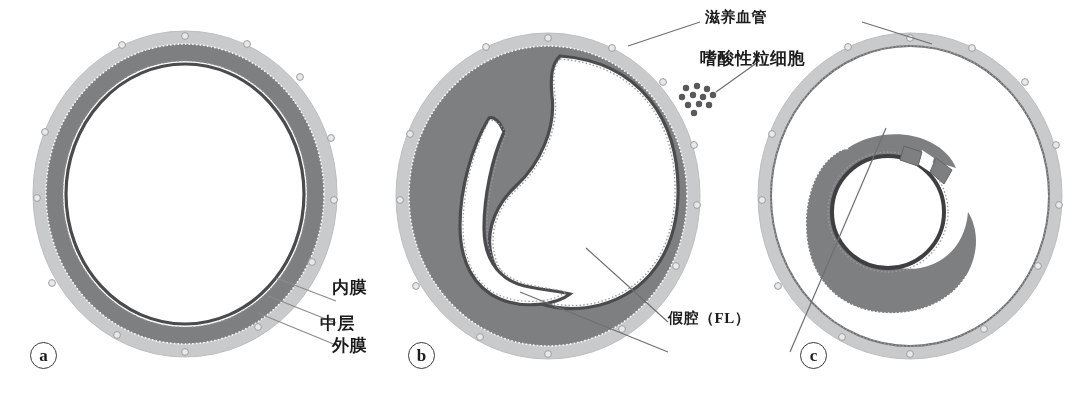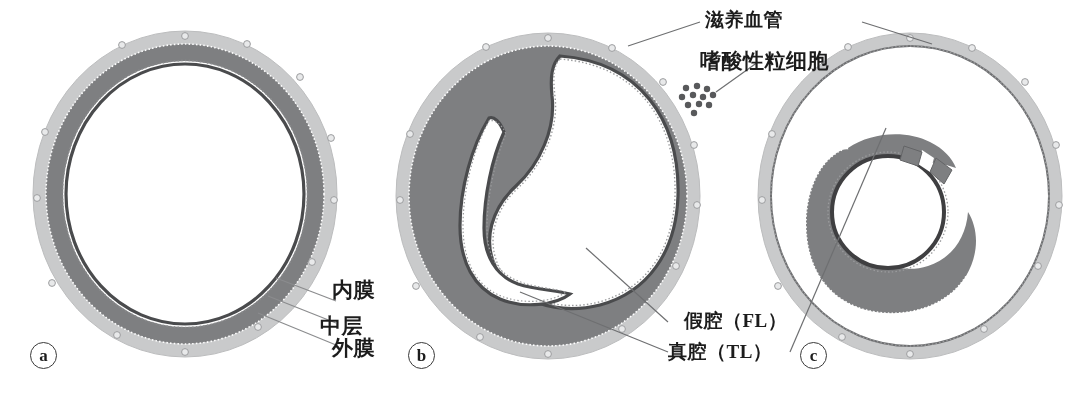--- a/index.html
+++ b/index.html
@@ -28,22 +28,22 @@
   }
   .cn-label {
     position: absolute;
     font-family: "Liberation Serif", "DejaVu Serif", serif;
     font-weight: bold;
     color: #1c1c1c;
     white-space: nowrap;
     line-height: 1.05;
     letter-spacing: 0.5px;
   }
-  .label-lg { font-size: 19px; }
-  .label-md { font-size: 21px; }
+  .label-lg { font-size: 15px; }
+  .label-md { font-size: 17px; }
   .panel-tag {
     position: absolute;
     width: 27px;
     height: 27px;
     border: 1.6px solid #3a3a3a;
     border-radius: 50%;
     color: #1c1c1c;
     font-family: "Liberation Serif", "DejaVu Serif", serif;
     font-size: 17px;
     font-weight: bold;
@@ -246,20 +246,19 @@
     </g>
   </svg>
 
   <div class="cn-label label-md" style="left:332px; top:279px;">内膜</div>
   <div class="cn-label label-md" style="left:320px; top:315px;">中层</div>
   <div class="cn-label label-md" style="left:332px; top:337px;">外膜</div>
 
   <div class="cn-label label-lg" style="left:705px; top:10px;">滋养血管</div>
   <div class="cn-label label-md" style="left:700px; top:50px;">嗜酸性粒细胞</div>
 
-  <div class="cn-label label-lg" style="left:684px; top:311px;">假腔（FL）</div>
-  <div class="cn-label label-lg" style="left:668px; top:342px;">真腔（TL）</div>
+  <div class="cn-label label-lg" style="left:668px; top:311px;">假腔（FL）</div>
 
   <div class="panel-tag" style="left:30px; top:342px;">a</div>
   <div class="panel-tag" style="left:408px; top:342px;">b</div>
   <div class="panel-tag" style="left:800px; top:342px;">c</div>
 
 </div>
 
 </body></html>

